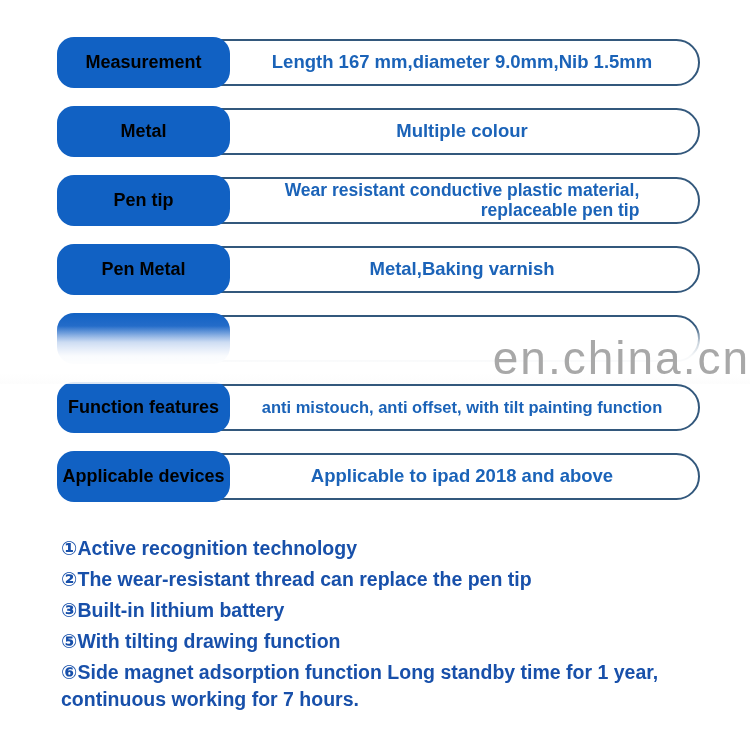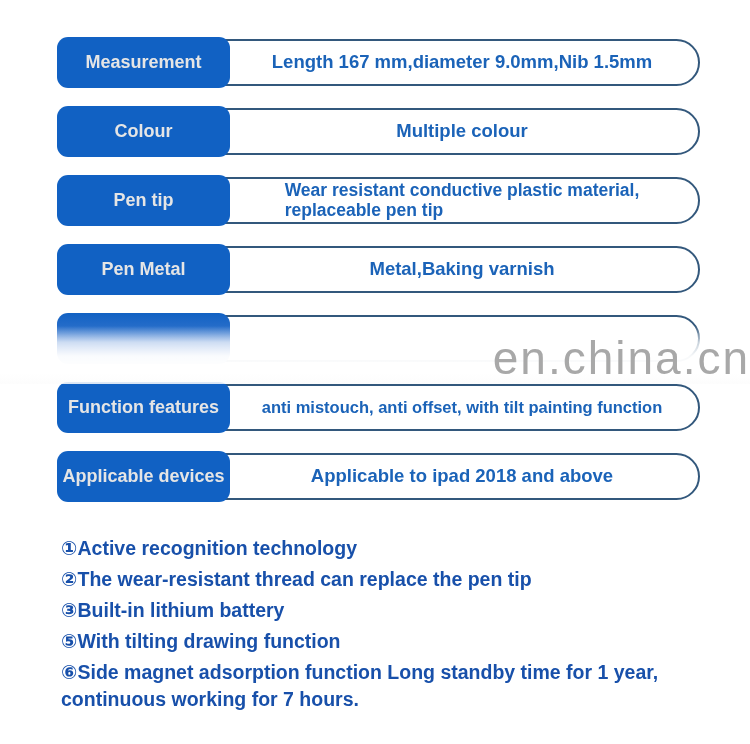--- a/index.html
+++ b/index.html
@@ -26,39 +26,39 @@
     background: #ffffff;
     box-sizing: border-box;
   }
   .spec-label {
     position: absolute;
     left: -2px;
     top: -4px;
     height: 51px;
     width: 173px;
     background: #1161c3;
-    border-radius: 11px;
-    color: #e5e5e5;
+    border-radius: 17px;
+    color: #000000;
     font-weight: bold;
     font-size: 18px;
     display: flex;
     align-items: center;
     justify-content: center;
     z-index: 2;
   }
   .spec-value {
     position: absolute;
     left: 173px;
     right: 6px;
     top: 0;
     bottom: 0;
     display: flex;
     align-items: center;
     justify-content: center;
-    text-align: left;
+    text-align: right;
     color: #1b63b8;
     font-weight: bold;
     font-size: 18.5px;
     line-height: 1.12;
     white-space: pre-line;
   }
   .spec-row.small .spec-value { font-size: 16.5px; }
   .spec-row.twoline .spec-value { font-size: 17.5px; }
   
   .spec-row.obscured .spec-label {
@@ -107,21 +107,21 @@
 <div class="page">
 
   <div class="rows">
 
     <div class="spec-row">
       <div class="spec-label">Measurement</div>
       <div class="spec-value">Length 167 mm,diameter 9.0mm,Nib 1.5mm</div>
     </div>
 
     <div class="spec-row">
-      <div class="spec-label">Colour</div>
+      <div class="spec-label">Metal</div>
       <div class="spec-value">Multiple colour</div>
     </div>
 
     <div class="spec-row twoline">
       <div class="spec-label">Pen tip</div>
       <div class="spec-value">Wear resistant conductive plastic material,
 replaceable pen tip</div>
     </div>
 
     <div class="spec-row">

